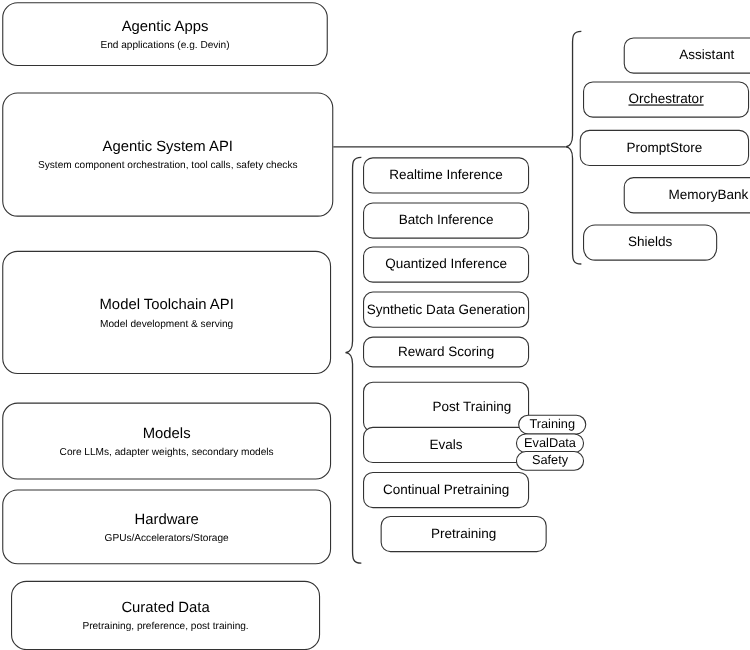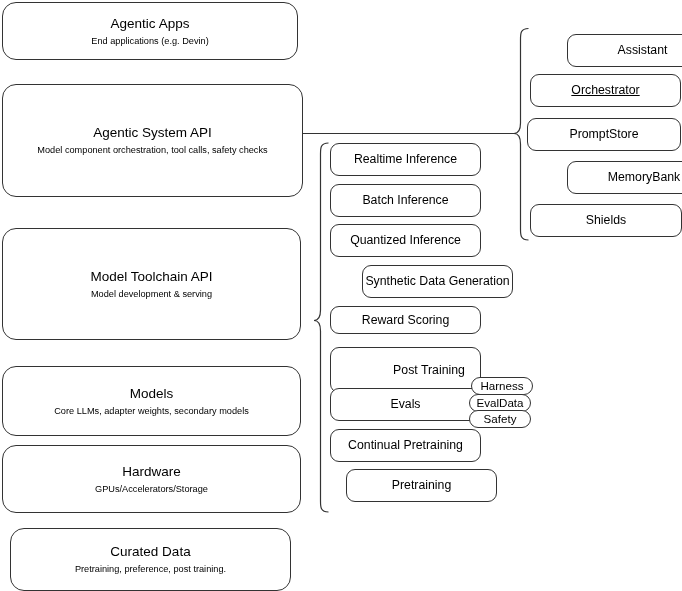--- a/index.html
+++ b/index.html
@@ -110,21 +110,21 @@
          C 320.5,507 320.5,512 328.5,512"></path>
   </svg>
 
   <div class="box stack-box" style="left:2px; top:2px; width:296px; height:58px;">
     <div class="title">Agentic Apps</div>
     <div class="subtitle">End applications (e.g. Devin)</div>
   </div>
 
   <div class="box stack-box" style="left:2px; top:84px; width:301px; height:113px;">
     <div class="title">Agentic System API</div>
-    <div class="subtitle">Model component orchestration, tool calls, safety checks</div>
+    <div class="subtitle">System component orchestration, tool calls, safety checks</div>
   </div>
 
   <div class="box stack-box" style="left:2px; top:228px; width:299px; height:112px;">
     <div class="title">Model Toolchain API</div>
     <div class="subtitle">Model development &amp; serving</div>
   </div>
 
   <div class="box stack-box" style="left:2px; top:366px; width:299px; height:70px;">
     <div class="title">Models</div>
     <div class="subtitle">Core LLMs, adapter weights, secondary models</div>
@@ -142,58 +142,58 @@
 
   <div class="box mid-box" style="left:330px; top:143px; width:151px; height:33px;">
     <div class="title">Realtime Inference</div>
   </div>
   <div class="box mid-box" style="left:330px; top:184px; width:151px; height:33px;">
     <div class="title">Batch Inference</div>
   </div>
   <div class="box mid-box" style="left:330px; top:224px; width:151px; height:33px;">
     <div class="title">Quantized Inference</div>
   </div>
-  <div class="box mid-box" style="left:330px; top:265px; width:151px; height:33px;margin-left:32px;">
+  <div class="box mid-box" style="left:330px; top:265px; width:151px; height:33px;">
     <div class="title">Synthetic Data Generation</div>
   </div>
   <div class="box mid-box" style="left:330px; top:306px; width:151px; height:28px;">
     <div class="title">Reward Scoring</div>
   </div>
   <div class="box mid-box" style="left:330px; top:347px; width:151px; height:46px;padding-left:47px;">
     <div class="title">Post Training</div>
   </div>
   <div class="box mid-box" style="left:330px; top:388px; width:151px; height:33px;">
     <div class="title">Evals</div>
   </div>
   <div class="box mid-box" style="left:330px; top:429px; width:151px; height:33px;">
     <div class="title">Continual Pretraining</div>
   </div>
   <div class="box mid-box" style="left:330px; top:469px; width:151px; height:33px;margin-left:16px;">
     <div class="title">Pretraining</div>
   </div>
 
   <div class="pill" style="left:471px; top:377px; width:62px; height:18px;">
-    <span>Harness</span>
+    <span>Training</span>
   </div>
   <div class="pill" style="left:469px; top:394px; width:62px; height:18px;">
     <span>EvalData</span>
   </div>
   <div class="pill" style="left:469px; top:410px; width:62px; height:18px;">
     <span>Safety</span>
   </div>
 
   <div class="box right-box" style="left:530px; top:34px; width:151px; height:33px;margin-left:37px;">
     <div class="title">Assistant</div>
   </div>
   <div class="box right-box" style="left:530px; top:74px; width:151px; height:33px;text-decoration:underline;">
     <div class="title">Orchestrator</div>
   </div>
   <div class="box right-box" style="left:527px; top:118px; width:154px; height:33px;">
     <div class="title">PromptStore</div>
   </div>
   <div class="box right-box" style="left:527px; top:161px; width:154px; height:33px;margin-left:40px;">
     <div class="title">MemoryBank</div>
   </div>
-  <div class="box right-box" style="left:530px; top:204px; width:152px; height:33px;">
+  <div class="box right-box" style="left:530px; top:204px; width:122px; height:33px;border-radius:11px;">
     <div class="title">Shields</div>
   </div>
 
 </div>
 
 </body></html>

